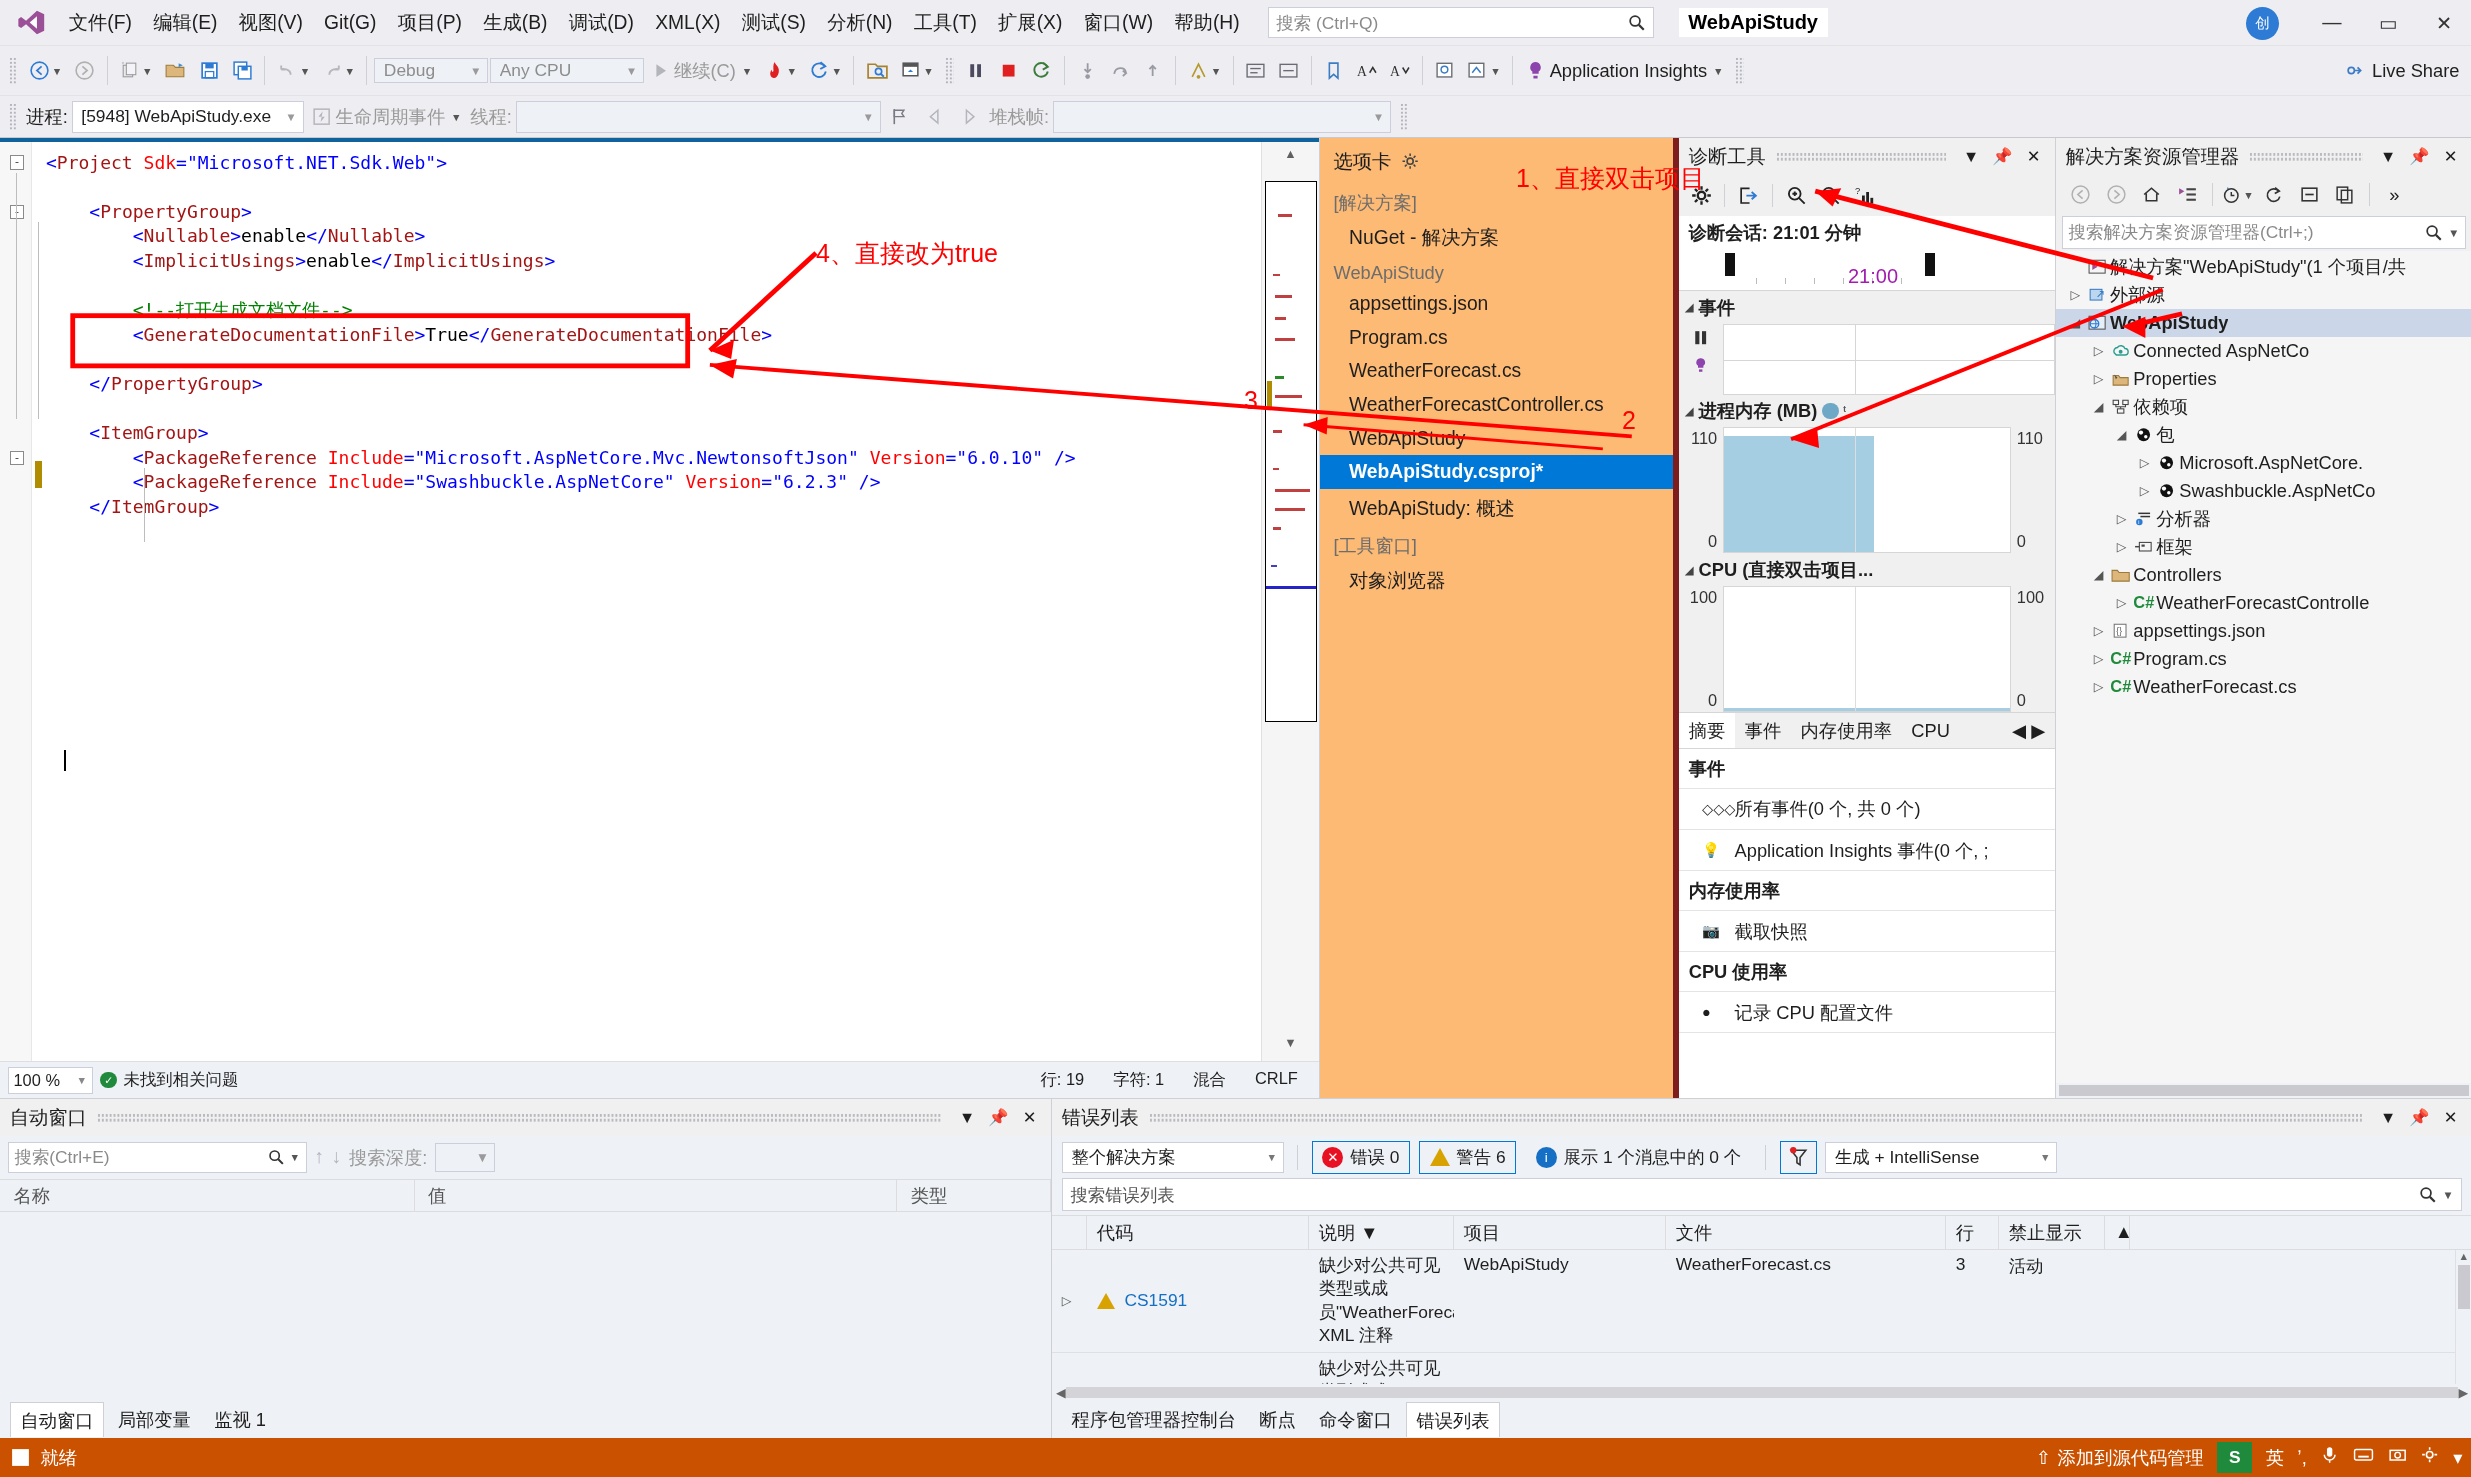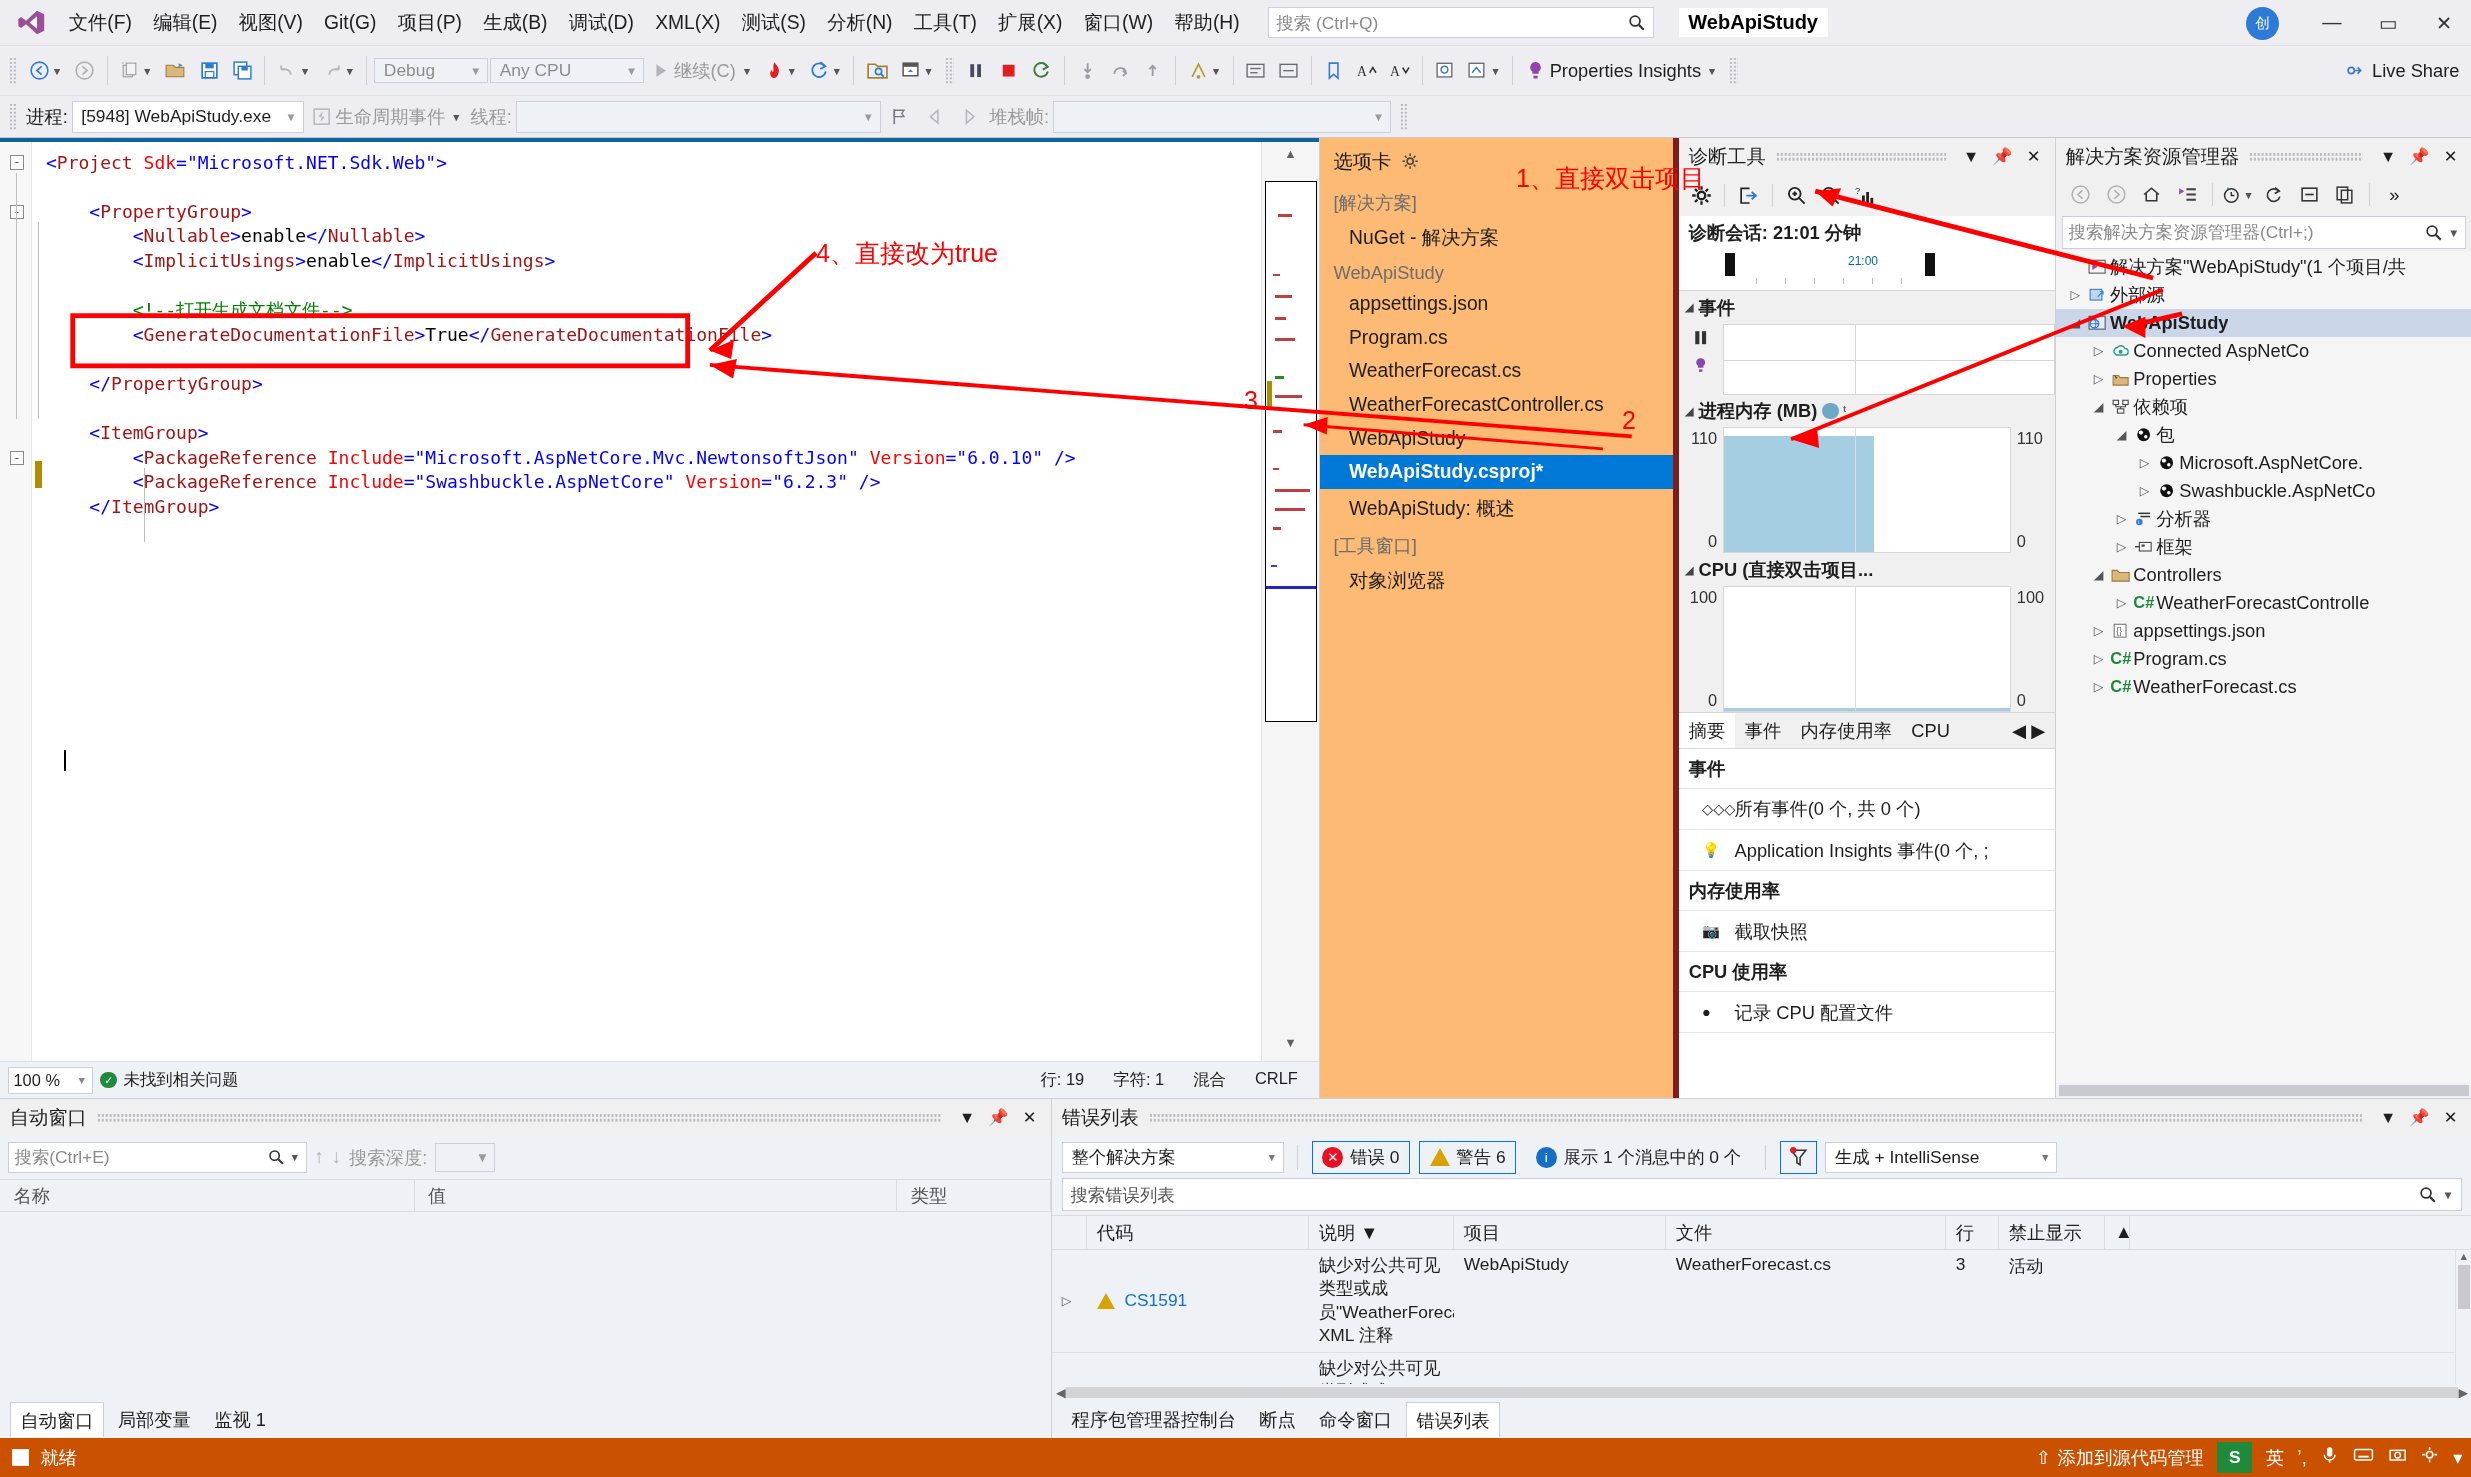--- a/index.html
+++ b/index.html
@@ -120,21 +120,21 @@
   .pane-head .ttl { white-space:nowrap; }
   .pane-head .dots { flex:1; height:9.7px; margin:0 9.7px;
      background-image: radial-gradient(#b9b9c0 1px, transparent 1px); background-size:3.9px 4.8px; }
   .pane-head .ic { padding:0 6.8px; font-size:16.4px; color:#1e1e1e; }
   .diag-tb { height:41px; display:flex; align-items:center; gap:1.9px; padding:0 5.8px; background:#f0f0f0; }
   .diag-tb .ic { width:33px; height:31px; display:flex; align-items:center; justify-content:center; font-size:18.3px; }
   .diag-sess { font-size:18.3px; font-weight:bold; padding:3.9px 9.7px; background:#fff; }
   .tl { height:42px; background:#fff; position:relative; border-bottom:1px solid #d6d6d6; }
   .tl .mk { position:absolute; top:3.9px; width:9.7px; height:23px; background:#111; }
   .tl .tick { position:absolute; top:29px; width:1px; height:5.8px; background:#bbb; }
-  .tl .lbl2 { position:absolute; top:5px; font-size:12px; color:#0369a1; }
+  .tl .lbl2 { position:absolute; top:16px; font-size:20px; color:#a21caf; }
   .sect { display:flex; align-items:center; gap:4.8px; font-weight:bold; font-size:18.3px; padding:3.9px 5.8px; }
   .tri { font-size:11.6px; color:#444; }
   .evrow { display:flex; background:#fff; }
   .evicons { width:44px; display:flex; flex-direction:column; align-items:center; gap:9.7px; padding:5.8px 0; background:#f0f0f0; }
   .evgrid { flex:1; height:71px; border:1px solid #d6d6d6; position:relative; background:#fff; }
   .evgrid .vl { position:absolute; top:0; bottom:0; width:1px; background:#d6d6d6; }
   .evgrid .hl { position:absolute; left:0; right:0; height:1px; background:#d6d6d6; }
   .graph { display:flex; align-items:stretch; height:126px; background:#f0f0f0; }
   .gax { width:44px; display:flex; flex-direction:column; justify-content:space-between;
          align-items:flex-end; padding:1.9px 5.8px 1.9px 0; font-size:16.4px; color:#333; }
@@ -452,21 +452,21 @@
         <path d="M5 11 l4 -5 l4 5" fill="none" stroke="#3b7cc4" stroke-width="1.4"></path>
       </svg>
         <span class="caret">▼</span>
     </div>
     <div class="tb-sep"></div>
     <div class="tb-btn">
       <svg width="21" height="21" viewBox="0 0 20 20">
         <path d="M10 2 a5 5 0 0 1 3 9 v2 h-6 v-2 a5 5 0 0 1 3 -9z" fill="#8e44ad"></path>
         <rect x="8" y="15" width="4" height="2.6" fill="#8e44ad"></rect>
       </svg>
-      <span class="tb-txt en">Properties Insights</span>
+      <span class="tb-txt en">Application Insights</span>
       <span class="caret">▼</span>
     </div>
     <div class="grip"></div>
     <div class="tb-btn" style="margin-left:auto">
       <svg width="23" height="21" viewBox="0 0 22 20">
         <circle cx="6" cy="10" r="3" fill="none" stroke="#3b7cc4" stroke-width="1.6"></circle>
         <path d="M9 10 h5 M12 7 l3 3 l-3 3" fill="none" stroke="#3b7cc4" stroke-width="1.6"></path>
       </svg>
       <span class="tb-txt en">Live Share</span>
     </div>

